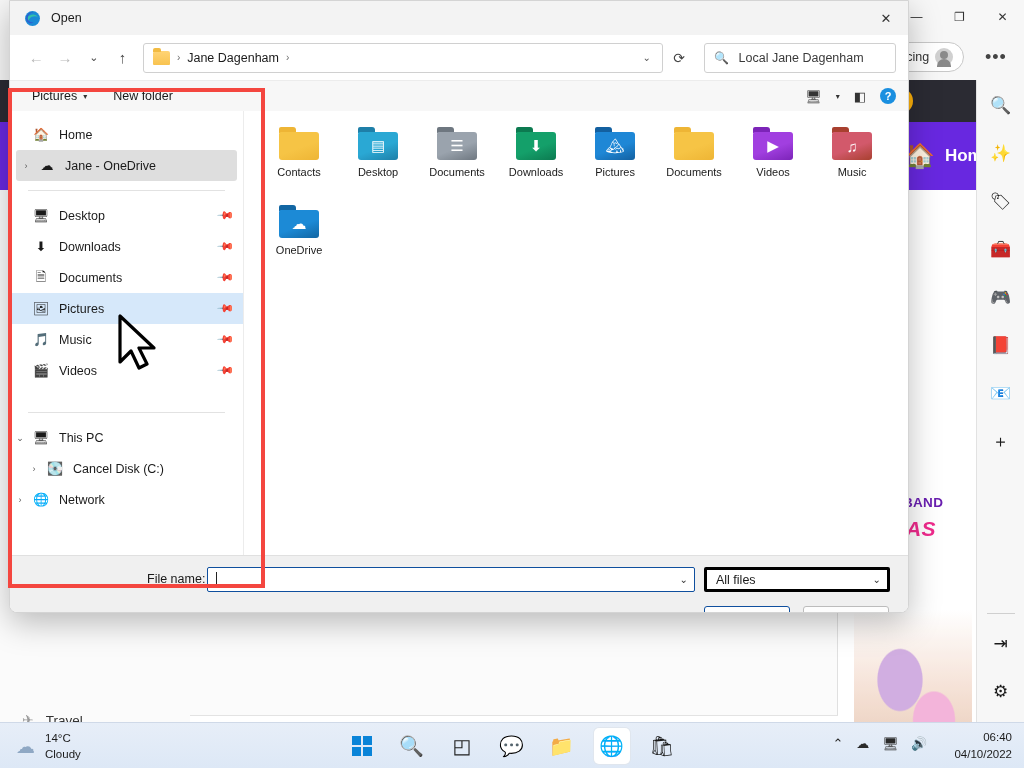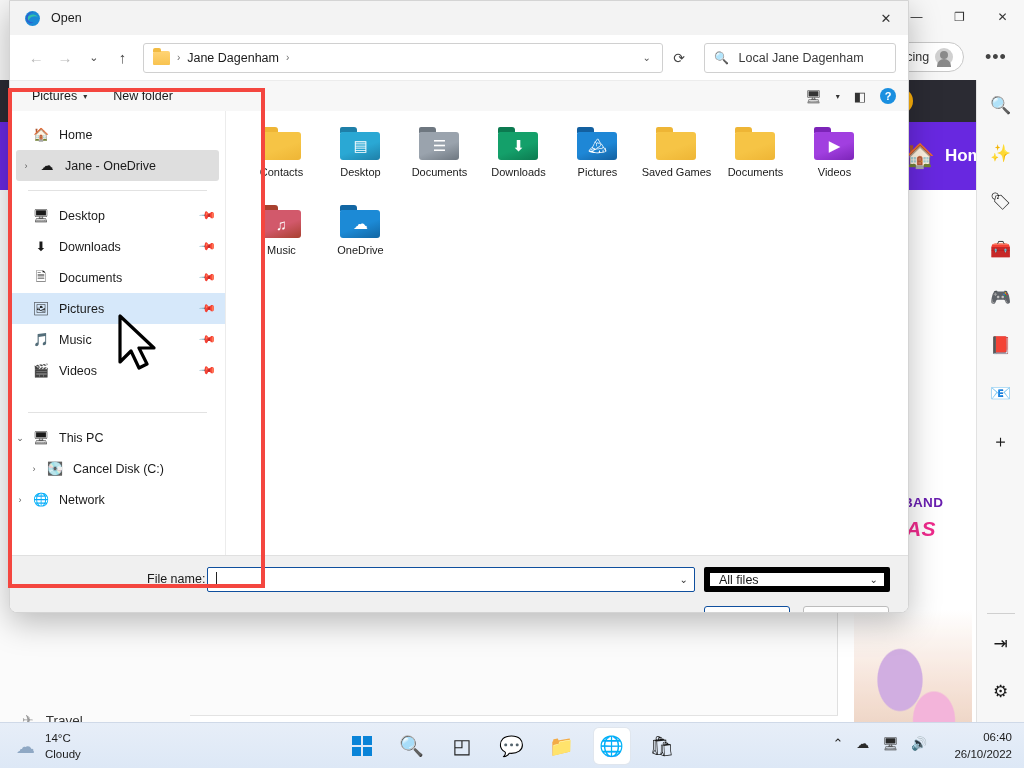--- a/index.html
+++ b/index.html
@@ -263,21 +263,21 @@
   .fn-label { position: absolute; left: 137px; top: 16px; font-size: 12.5px; color: #1a1a1a; }
   .fn-combo {
     position: absolute; left: 197px; top: 11px; width: 488px; height: 25px;
     background: #fff; border: 1.6px solid #0f4f9e; border-radius: 2px;
     display: flex; align-items: center; padding: 0 6px 0 8px;
   }
   .fn-caret-box { margin-left: auto; font-size: 10px; color: #333; }
   .fn-cursor { width: 1px; height: 15px; background: #222; }
   .type-combo {
     position: absolute; left: 694px; top: 11px; width: 186px; height: 25px;
-    background: #fff; border: 6px solid #000000; border-radius: 2px;
+    background: #fff; border: 3px solid #000000; border-radius: 2px;
     display: flex; align-items: center; padding: 0 6px 0 9px;
     font-size: 12.5px; color: #1a1a1a;
   }
   .btn {
     position: absolute; top: 50px; height: 26px; width: 86px; border-radius: 3px;
     display: flex; align-items: center; justify-content: center;
     font-size: 12.5px; color: #1a1a1a; background: #fdfdfd; border: 1px solid #bcbcbc;
   }
   .btn.primary { left: 694px; border: 1.6px solid #0f4f9e; background: #fdfdfd; }
   .btn.secondary { left: 793px; }
@@ -385,21 +385,21 @@
       <div class="tb-app">🛍</div>
     </div>
     <div class="tb-tray">
       <span>⌃</span>
       <span>☁</span>
       <span>🖥</span>
       <span>🔊</span>
     </div>
     <div class="tb-clock">
       <div>06:40</div>
-      <div>26/10/2022</div>
+      <div>04/10/2022</div>
     </div>
   </div>
 </div>
 
 <div class="dialog">
 
   <div class="dlg-titlebar">
     <svg class="dlg-title-ico" viewBox="0 0 32 32">
       <circle cx="16" cy="16" r="14" fill="#1b8ad6"></circle>
       <path d="M5 19a12 12 0 0 1 22-5 12 12 0 0 0-19 9z" fill="#35c1a8"></path>
@@ -557,27 +557,20 @@
             <div class="body" style="background: linear-gradient(160deg, rgb(30, 135, 214) 0%, rgb(30, 135, 214) 55%, rgb(19, 96, 160) 100%);"></div>
             <div class="fi-glyph">🏔</div>
           </div>
           <div class="file-label">Pictures</div>
         </div>
         <div class="file-item">
           <div class="fi-icon">
             <div class="tab" style="background: rgb(238, 181, 53);"></div>
             <div class="body" style="background: linear-gradient(160deg, rgb(246, 196, 69) 0%, rgb(246, 196, 69) 55%, rgb(238, 181, 53) 100%);"></div>
           </div>
-          <div class="file-label">Saved Games</div>
-        </div>
-        <div class="file-item">
-          <div class="fi-icon">
-            <div class="tab" style="background: rgb(238, 181, 53);"></div>
-            <div class="body" style="background: linear-gradient(160deg, rgb(246, 196, 69) 0%, rgb(246, 196, 69) 55%, rgb(238, 181, 53) 100%);"></div>
-          </div>
           <div class="file-label">Documents</div>
         </div>
         <div class="file-item">
           <div class="fi-icon">
             <div class="tab" style="background: rgb(124, 36, 184);"></div>
             <div class="body" style="background: linear-gradient(160deg, rgb(161, 63, 224) 0%, rgb(161, 63, 224) 55%, rgb(124, 36, 184) 100%);"></div>
             <div class="fi-glyph">▶</div>
           </div>
           <div class="file-label">Videos</div>
         </div>

